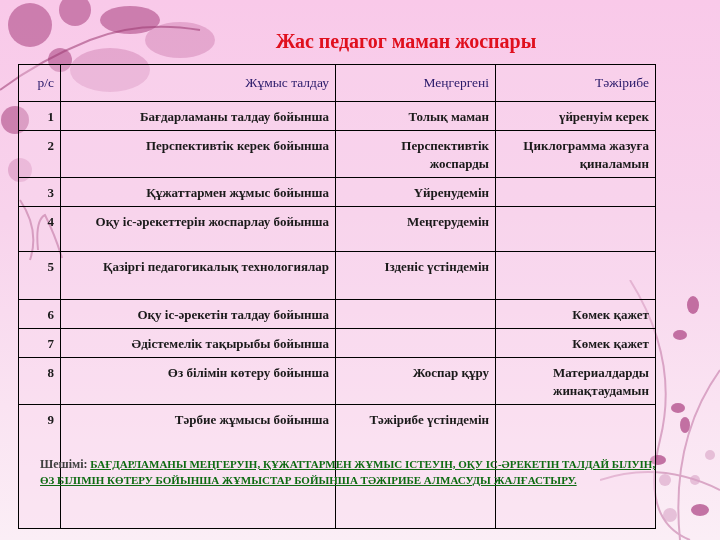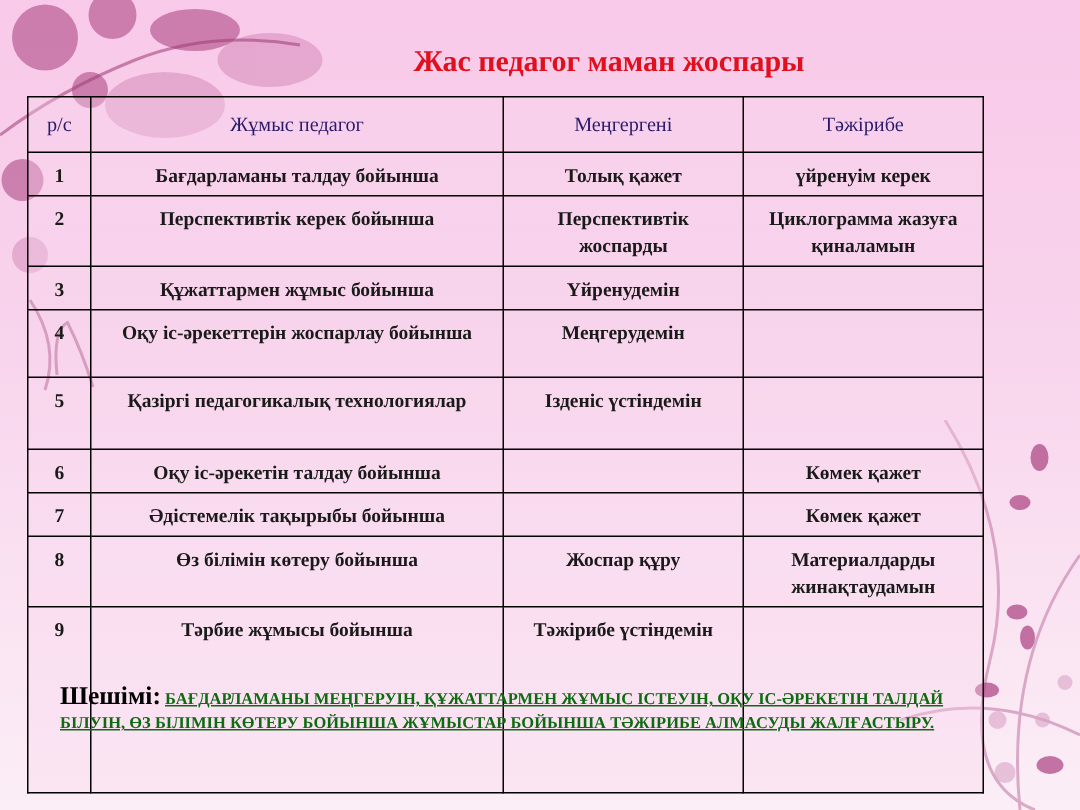--- a/index.html
+++ b/index.html
@@ -15,35 +15,35 @@
     font-family: "Liberation Serif", serif;
     padding-left: 46px;
   }
   table.plan {
     position:absolute; left:18px; top:64px; width:637px;
     border-collapse:collapse; table-layout:fixed;
   }
   table.plan td, table.plan th {
     border:1px solid #000; vertical-align:top;
     font-size:13px; font-weight:bold; color:#1a1a1a;
-    padding:6px 6px 4px 6px; line-height:18px; text-align:center;
+    padding:6px 6px 4px 6px; line-height:18px; text-align:right;
     background: rgba(250,215,238,0.35);
     font-family: "Liberation Serif", serif;
   }
   table.plan th {
     color:#2a1a6a; font-weight:normal; font-size:13.5px;
     vertical-align:middle; padding:8px 6px;
   }
   table.plan th.center { }
   .conclusion {
     position:absolute; left:40px; top:456px; width:620px;
     font-size:11px; line-height:16px; font-weight:bold;
     font-family: "Liberation Serif", serif;
   }
-  .conclusion .lbl { color:#000000; font-size:17px; }
+  .conclusion .lbl { color:#404040; font-size:12px; }
   .conclusion .txt { color:#0e6b12; text-decoration:underline; }
 </style>
 </head>
 <body>
 
 <svg class="deco" style="left:0;top:0" width="260" height="330" viewBox="0 0 260 330">
   <g fill="#a8407e" opacity="0.55">
     <circle cx="30" cy="25" r="22"></circle>
     <circle cx="75" cy="10" r="16"></circle>
     <ellipse cx="130" cy="20" rx="30" ry="14"></ellipse>
@@ -89,30 +89,30 @@
 <table class="plan">
   <colgroup>
     <col style="width:42px">
       <col style="width:275px">
       <col style="width:160px">
       <col style="width:160px">
   </colgroup>
   <thead>
     <tr style="height:37px">
       <th>р/с</th>
-      <th>Жұмыс педагог</th>
+      <th>Жұмыс талдау</th>
       <th class="center">Меңгергені</th>
       <th class="center">Тәжірибе</th>
     </tr>
   </thead>
   <tbody>
     <tr style="height:28px">
       <td>1</td>
       <td>Бағдарламаны талдау бойынша</td>
-      <td>Толық қажет</td>
+      <td>Толық маман</td>
       <td>үйренуім керек</td>
     </tr>
     <tr style="height:45px">
       <td>2</td>
       <td>Перспективтік керек бойынша</td>
       <td>Перспективтік жоспарды</td>
       <td>Циклограмма жазуға қиналамын</td>
     </tr>
     <tr style="height:29px">
       <td>3</td>

